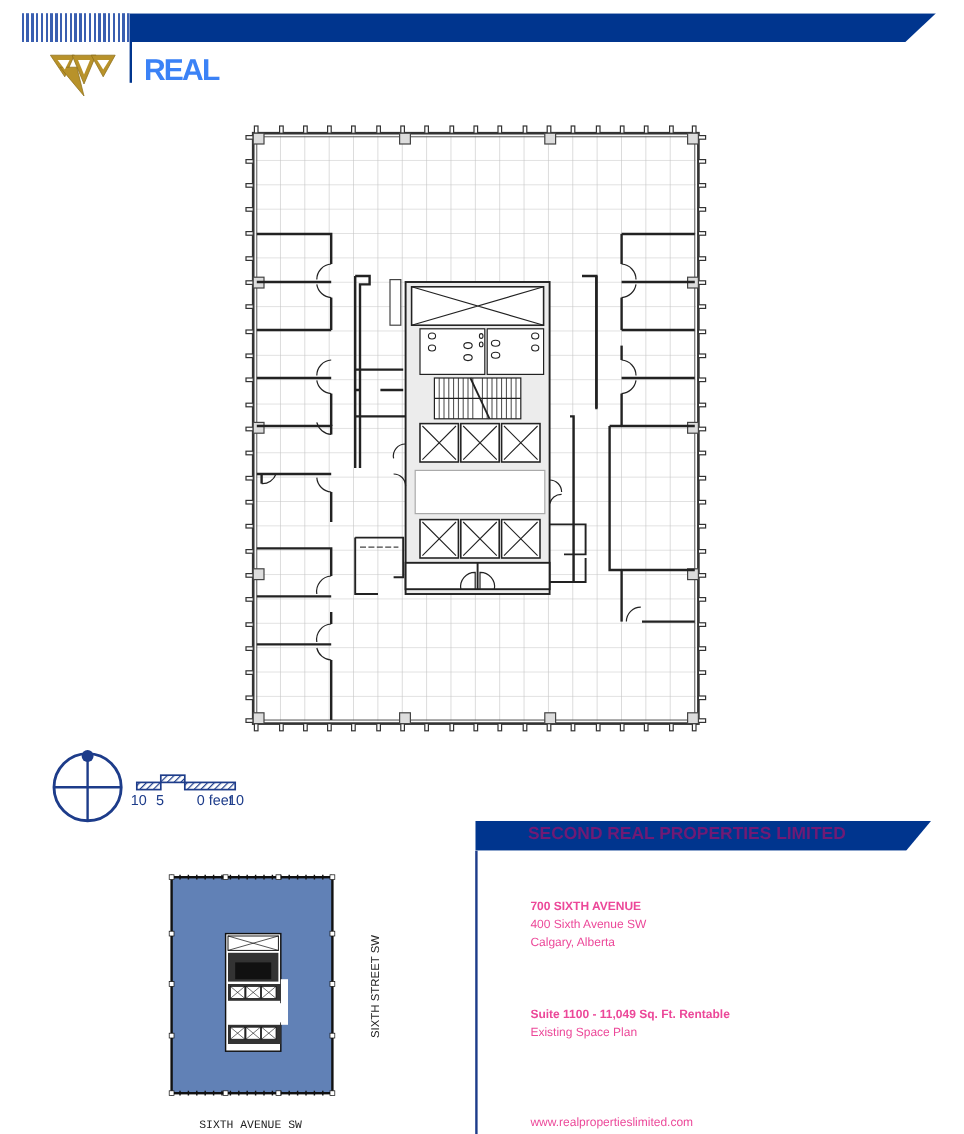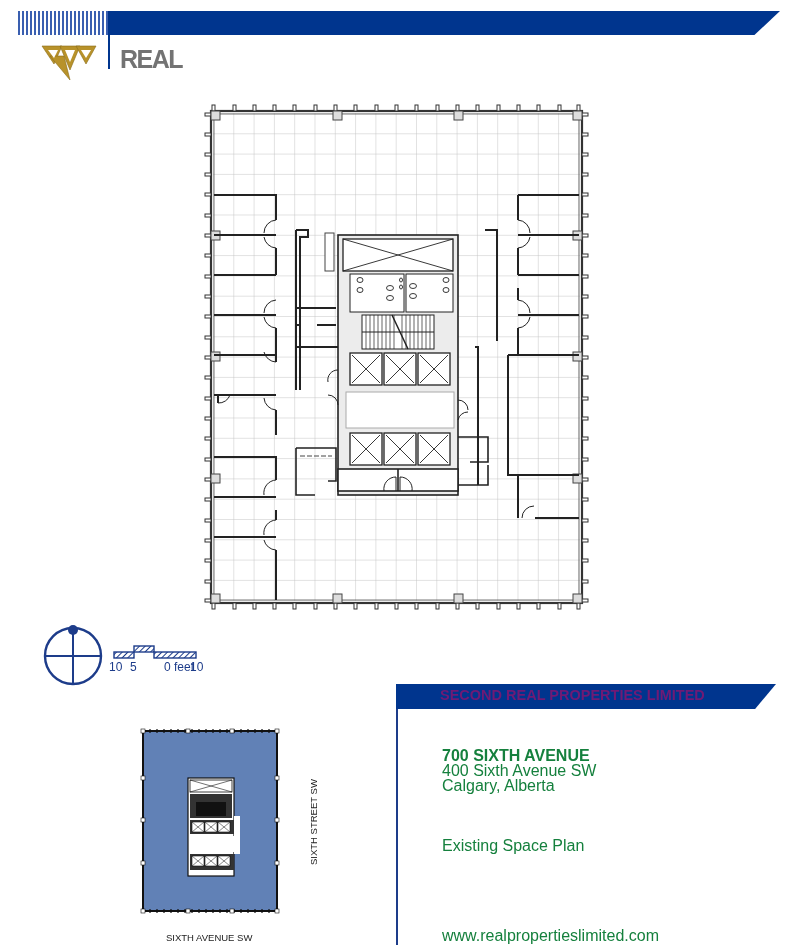--- a/index.html
+++ b/index.html
@@ -8,42 +8,42 @@
   .abs { position: absolute; }
 
   
   .hdr-stripes { left: 18px; top: 11px; width: 90px; height: 24px;
     background: repeating-linear-gradient(90deg, #3a5fb0 0 2px, #ffffff 2px 4px); }
   .hdr-bar { left: 108px; top: 11px; width: 672px; height: 24px; background: #00358e;
     clip-path: polygon(0 0, 100% 0, 96.2% 100%, 0 100%); }
   .hdr-divider { left: 108px; top: 35px; width: 2px; height: 34px; background: #00358e; }
 
   .logo-mark { left: 40px; top: 42px; width: 58px; height: 40px; }
-  .logo-text { left: 120px; top: 45px; font-size: 25px; font-weight: bold; color: #737373; letter-spacing: -1.5px; }
+  .logo-text { left: 120px; top: 45px; font-size: 25px; font-weight: bold; color: #3b82f6; letter-spacing: -1.5px; }
 
   .plan { left: 200px; top: 100px; width: 400px; height: 515px; }
 
   .compass { left: 42px; top: 624px; width: 62px; height: 62px; }
   .scalebar { left: 108px; top: 643px; width: 100px; height: 18px; }
   .scale-labels { left: 108px; top: 660px; font-size: 12px; color: #1d3c8a; white-space: nowrap; }
   .scale-labels span { position: absolute; top: 0; text-align: right; }
 
   
   .title-bar { left: 396px; top: 684px; width: 380px; height: 25px; background: #00358e;
     clip-path: polygon(0 0, 100% 0, 94.5% 100%, 0 100%); }
   .title-text { left: 440px; top: 687px; font-size: 14.5px; font-weight: bold; color: #701a75; white-space: nowrap; }
   .vline { left: 396px; top: 709px; width: 2px; height: 236px; background: #1d3c8a; }
 
-  .info { left: 442px; font-size: 16px; line-height: 15px; color: #15803d; white-space: nowrap; }
+  .info { left: 442px; font-size: 10px; line-height: 15px; color: #ec4899; white-space: nowrap; }
   .info b { font-weight: bold; }
 
   .key-plan { left: 140px; top: 728px; width: 140px; height: 186px; }
   .street-side { left: 308px; top: 775px; font-size: 9.5px; color: #222; transform-origin: left top;
     transform: rotate(-90deg) translate(-90px, 0); white-space: nowrap; }
-  .street-bottom { left: 166px; top: 932px; font-size: 9.5px; color: #222; white-space: nowrap; }
+  .street-bottom { left: 166px; top: 932px; font-size: 9.5px; color: #222; white-space: nowrap; font-family: Liberation Mono, monospace; }
 </style>
 </head>
 <body>
 
 <div class="abs hdr-stripes"></div>
 <div class="abs hdr-bar"></div>
 <div class="abs hdr-divider"></div>
 
 <svg class="abs logo-mark" viewBox="0 0 58 40">
   <g fill="#b8922a" stroke="#8a6b18" stroke-width="0.6">
@@ -307,20 +307,21 @@
 <div class="abs title-bar"></div>
 <div class="abs title-text">SECOND REAL PROPERTIES LIMITED</div>
 <div class="abs vline"></div>
 
 <div class="abs info" style="top:748px">
   <div><b>700 SIXTH AVENUE</b></div>
   <div>400 Sixth Avenue SW</div>
   <div>Calgary, Alberta</div>
 </div>
 <div class="abs info" style="top:838px">
+  <div><b>Suite 1100 - 11,049 Sq. Ft. Rentable</b></div>
   <div>Existing Space Plan</div>
 </div>
 <div class="abs info" style="top:928px">www.realpropertieslimited.com</div>
 
 <svg class="abs key-plan" viewBox="0 0 140 186">
   <rect x="3" y="3" width="134" height="180" fill="#6181b6" stroke="#111" stroke-width="2"></rect>
   <g stroke="#111" stroke-width="1.2">
     <path d="M3 1 V5 M10 1 V5 M17 1 V5 M24 1 V5 M31 1 V5 M38 1 V5 M45 1 V5 M52 1 V5 M59 1 V5 M66 1 V5 M73 1 V5 M80 1 V5 M87 1 V5 M94 1 V5 M101 1 V5 M108 1 V5 M115 1 V5 M122 1 V5 M129 1 V5 M136 1 V5"></path>
     <path d="M3 181 V185 M10 181 V185 M17 181 V185 M24 181 V185 M31 181 V185 M38 181 V185 M45 181 V185 M52 181 V185 M59 181 V185 M66 181 V185 M73 181 V185 M80 181 V185 M87 181 V185 M94 181 V185 M101 181 V185 M108 181 V185 M115 181 V185 M122 181 V185 M129 181 V185 M136 181 V185"></path>
   </g>

